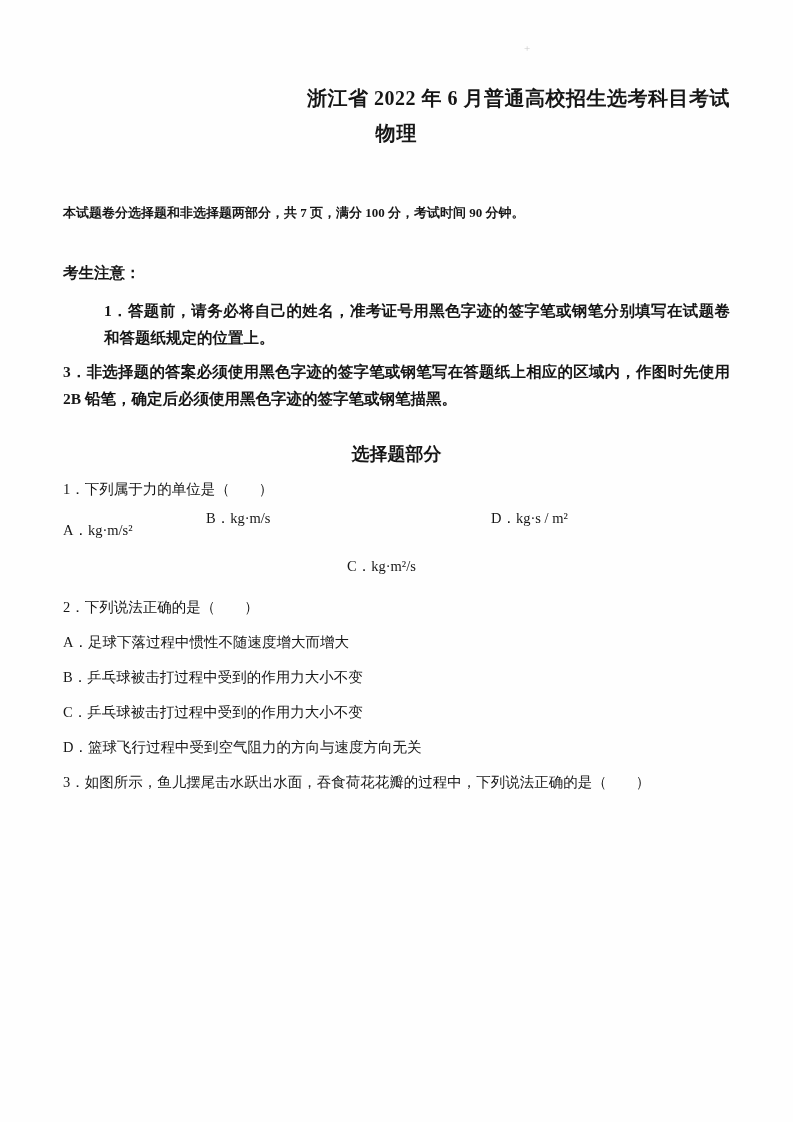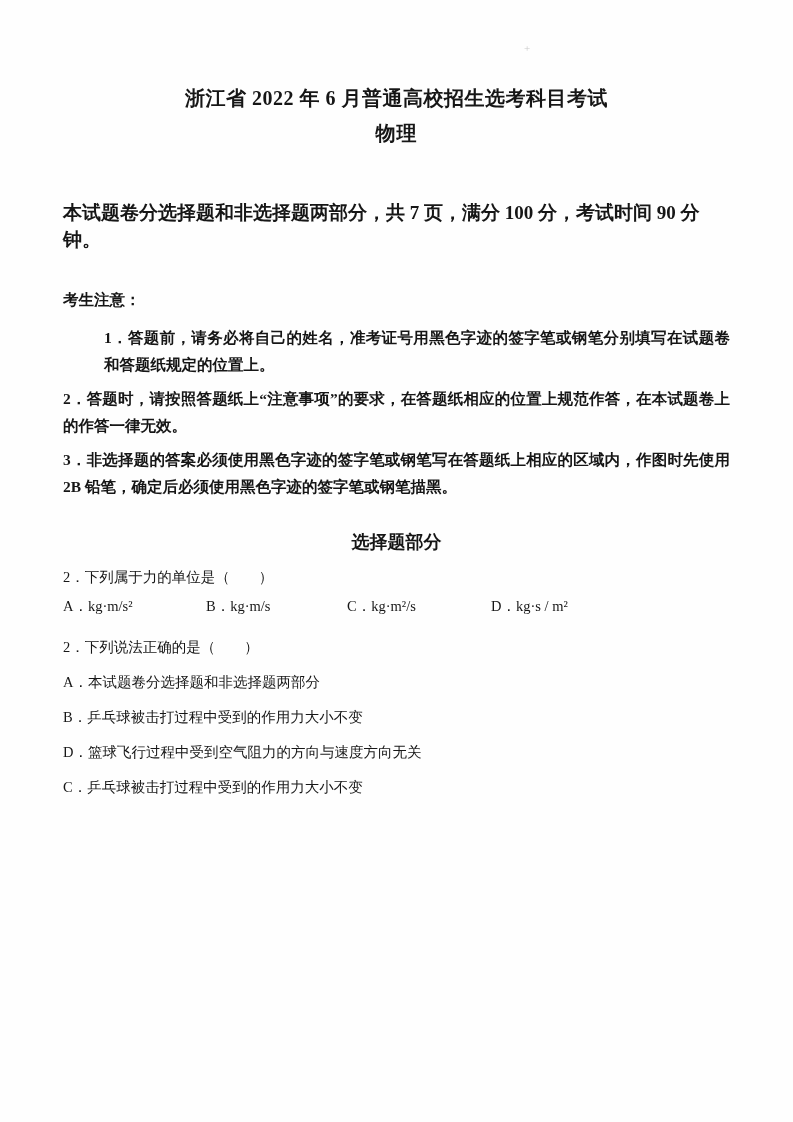--- a/index.html
+++ b/index.html
@@ -22,37 +22,37 @@
   .scan-artifact {
     position: absolute;
     left: 524px;
     top: 42px;
     font-size: 11px;
     color: #c9c9c9;
     user-select: none;
   }
   .doc-title {
     margin-top: 85px;
-    text-align: center;
+    text-align: right;
     font-size: 20px;
     line-height: 27px;
     font-weight: bold;
     letter-spacing: 0.5px;
   }
   .doc-subject {
     margin-top: 8px;
     text-align: center;
     font-size: 20px;
     line-height: 27px;
     font-weight: bold;
     letter-spacing: 1px;
   }
   .intro {
     margin-top: 52px;
-    font-size: 19px;
+    font-size: 13px;
     line-height: 27px;
     font-weight: bold;
   }
   .notice-heading {
     margin-top: 33px;
     font-size: 15.5px;
     line-height: 27px;
     font-weight: bold;
   }
   .notice {
@@ -88,23 +88,23 @@
   .q1-stem { margin-top: 9px; }
   .q2-stem { margin-top: 17px; }
   .q3-stem { margin-top: 11px; }
   .options-row {
     margin-top: 5px;
     display: flex;
     font-size: 14.5px;
     line-height: 24px;
   }
   .options-row .opt { display: inline-block; }
-  .options-row .opt:nth-child(1) { width: 143px; }
+  .options-row .opt:nth-child(1) { width: 143px; margin-top: 12px; }
   .options-row .opt:nth-child(2) { width: 141px; }
-  .options-row .opt:nth-child(3) { width: 144px; }
+  .options-row .opt:nth-child(3) { width: 144px; margin-top: 48px; }
   .option-line {
     margin-top: 11px;
     font-size: 14.5px;
     line-height: 24px;
   }
 </style>
 </head>
 <body>
 
 <div class="page">
@@ -116,39 +116,39 @@
     <div class="doc-title">浙江省 2022 年 6 月普通高校招生选考科目考试</div>
 
     <div class="doc-subject">物理</div>
 
     <p class="intro">本试题卷分选择题和非选择题两部分，共 7 页，满分 100 分，考试时间 90 分钟。</p>
 
     <p class="notice-heading">考生注意：</p>
 
     <p class="notice n1">1．答题前，请务必将自己的姓名，准考证号用黑色字迹的签字笔或钢笔分别填写在试题卷和答题纸规定的位置上。</p>
 
-    <p class="notice n2">2．答题时，请按照答题纸上“注意事项”的要求，在答题纸相应的位置上规范作答，在本试题卷上的作答一律无效。</p>
 
     <p class="notice n3">3．非选择题的答案必须使用黑色字迹的签字笔或钢笔写在答题纸上相应的区域内，作图时先使用 2B 铅笔，确定后必须使用黑色字迹的签字笔或钢笔描黑。</p>
 
 
     <div class="section-title">选择题部分</div>
 
 
-    <p class="question-stem q1-stem">2．下列属于力的单位是（　　）</p>
+    <p class="question-stem q1-stem">1．下列属于力的单位是（　　）</p>
 
     <div class="options-row">
       <span class="opt">A．kg·m/s²</span>
       <span class="opt">B．kg·m/s</span>
       <span class="opt">C．kg·m²/s</span>
       <span class="opt">D．kg·s / m²</span>
     </div>
 
     <p class="question-stem q2-stem">2．下列说法正确的是（　　）</p>
 
-    <p class="option-line">A．本试题卷分选择题和非选择题两部分</p>
+    <p class="option-line">A．足球下落过程中惯性不随速度增大而增大</p>
     <p class="option-line">B．乒乓球被击打过程中受到的作用力大小不变</p>
+    <p class="option-line">C．乒乓球被击打过程中受到的作用力大小不变</p>
     <p class="option-line">D．篮球飞行过程中受到空气阻力的方向与速度方向无关</p>
-    <p class="option-line">C．乒乓球被击打过程中受到的作用力大小不变</p>
 
+    <p class="question-stem q3-stem">3．如图所示，鱼儿摆尾击水跃出水面，吞食荷花花瓣的过程中，下列说法正确的是（　　）</p>
 
   </div>
 </div>
 
 </body></html>

